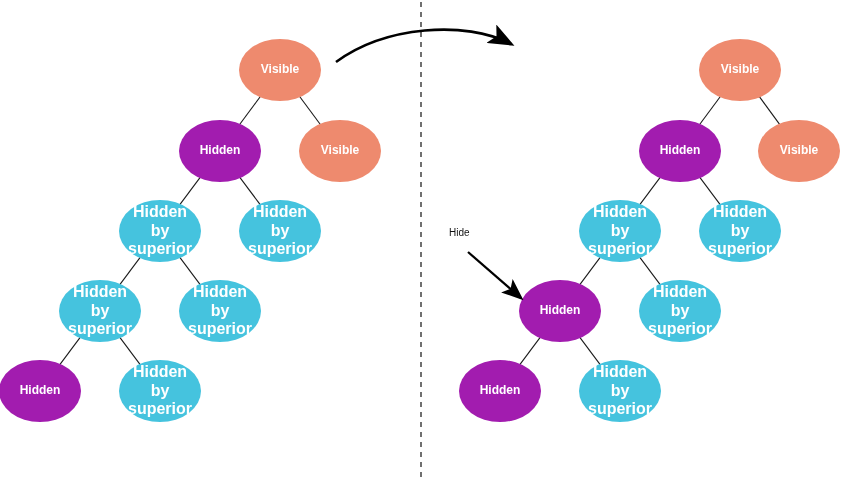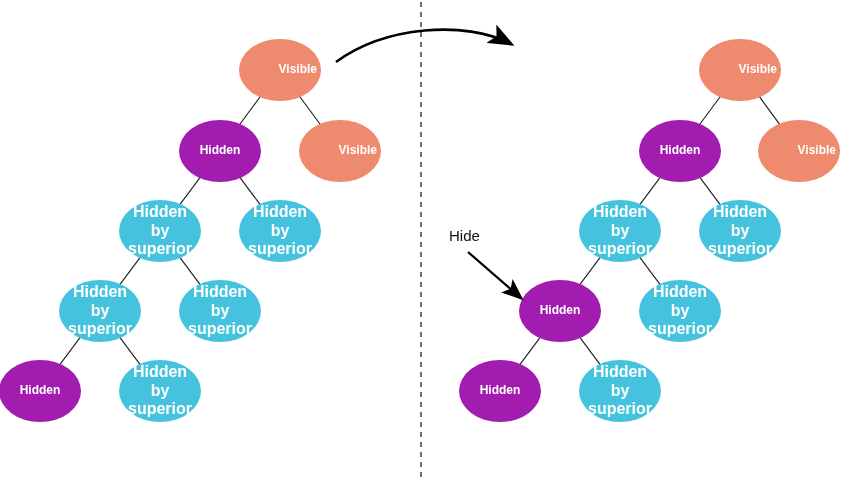--- a/index.html
+++ b/index.html
@@ -33,36 +33,36 @@
     display: flex;
     align-items: center;
     justify-content: center;
     text-align: center;
     color: #ffffff;
     font-weight: bold;
     line-height: 1.15;
     box-sizing: border-box;
     user-select: none;
   }
-  .node.type-visible  { background: #EE8A6E; justify-content: flex-end; }
+  .node.type-visible  { background: #EE8A6E; }
   .node.type-hidden   { background: #a21caf; }
   .node.type-superior { background: #45C3DE; }
 
   .node .label {
     display: block;
     padding: 0 4px;
     white-space: pre-line;
   }
   .node.size-sm  { font-size: 16px; }
   .node.size-md  { font-size: 12px; }
 
   .anno-text {
     position: absolute;
     z-index: 3;
-    font-size: 15px;
+    font-size: 10px;
     color: #111111;
     white-space: nowrap;
     user-select: none;
   }
 </style>
 </head>
 <body>
 
 <div id="canvas">
 

